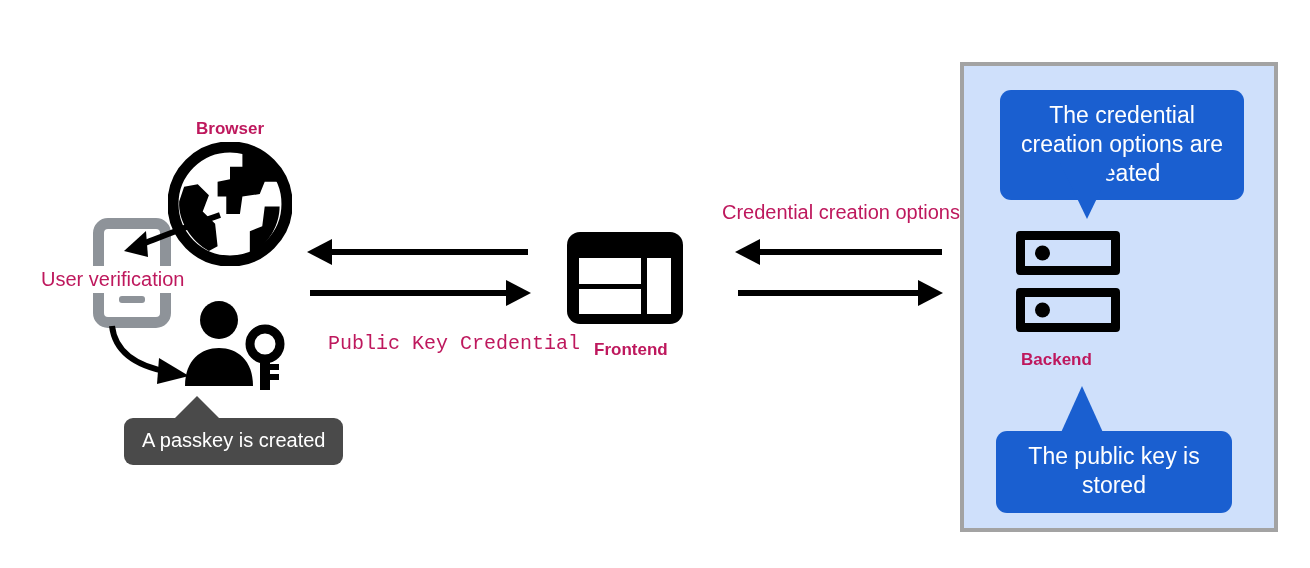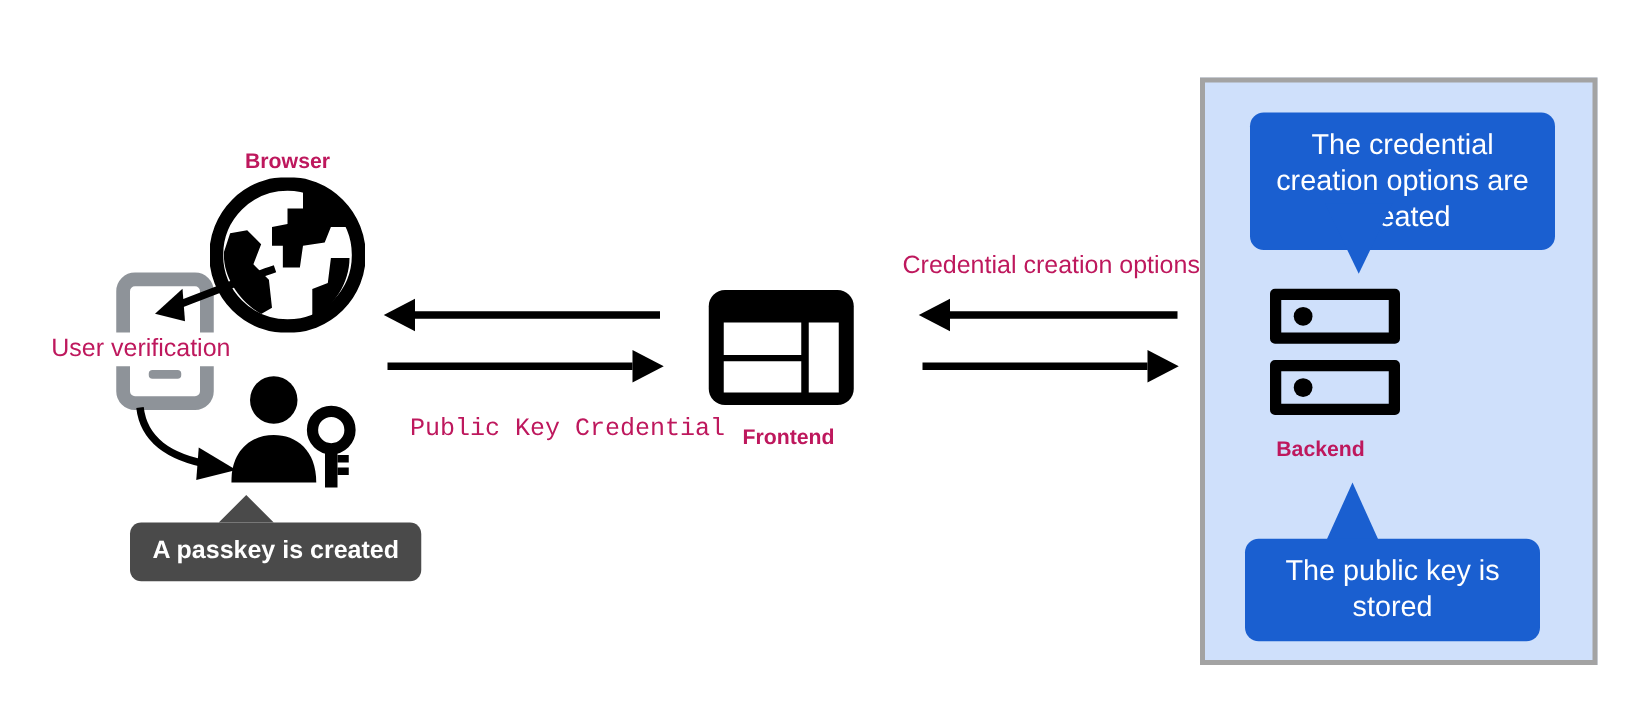--- a/index.html
+++ b/index.html
@@ -199,21 +199,21 @@
       <circle cx="34" cy="20" r="19" fill="#000000"></circle>
       <path d="M0 86 C0 60 16 48 34 48 C52 48 68 60 68 86 Z" fill="#000000"></path>
       <circle cx="80" cy="44" r="15" fill="none" stroke="#000000" stroke-width="9"></circle>
       <rect x="75" y="57" width="10" height="33" fill="#000000"></rect>
       <rect x="85" y="64" width="9" height="6" fill="#000000"></rect>
       <rect x="85" y="74" width="9" height="6" fill="#000000"></rect>
     </svg>
   </div>
 
   <div class="abs tooltip-tail" style="left:175px; top:396px;"></div>
-  <div class="tooltip" style="left:104px; top:418px;font-weight:bold;">A passkey is created</div>
+  <div class="tooltip" style="left:124px; top:418px;">A passkey is created</div>
 
 
   <div class="arrow-line" style="left:332px; top:249px; width:196px;"></div>
   <div class="arrow-head head-left" style="left:307px; top:239px;"></div>
 
   <div class="arrow-line" style="left:310px; top:290px; width:196px;"></div>
   <div class="arrow-head head-right" style="left:506px; top:280px;"></div>
 
   <div class="lbl" style="left:328px; top:331px; font-size:20px;font-family:Liberation Mono, monospace;">Public Key Credential</div>
 

